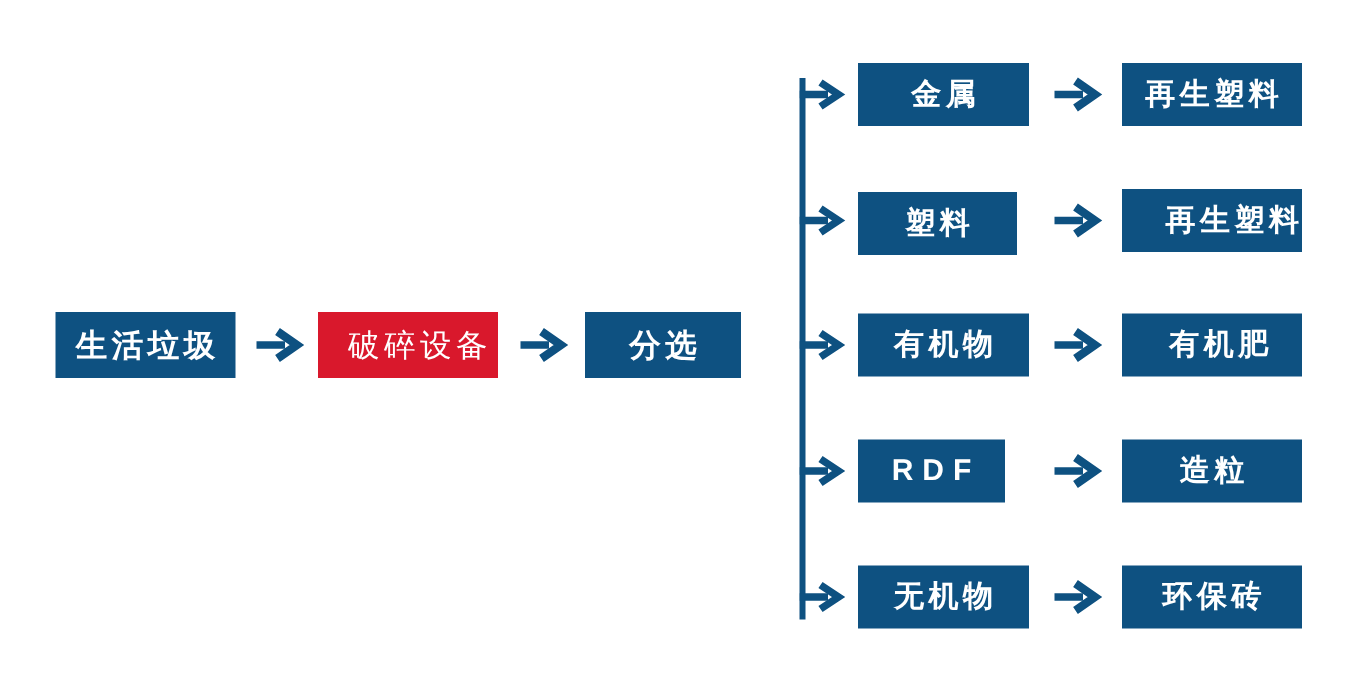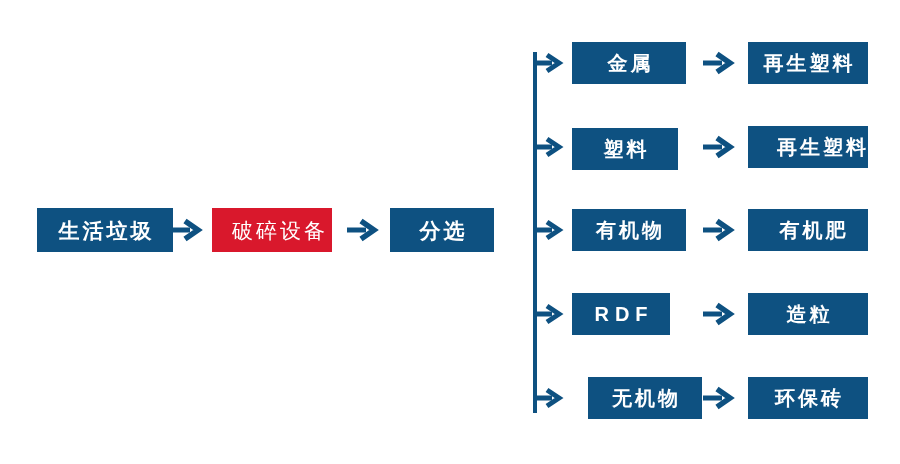--- a/index.html
+++ b/index.html
@@ -45,21 +45,21 @@
     position: absolute;
     color: var(--blue);
     display: block;
   }
 </style>
 </head>
 <body>
 
 <div class="stage">
 
-  <div class="box blue" style="left:37px; top:208px; width:136px;">生活垃圾</div>
+  <div class="box blue" style="left:37px; top:208px; width:120px;">生活垃圾</div>
 
   <svg class="arrow" style="left:169px; top:217px;" width="34" height="26" viewBox="0 0 34 26">
     <line x1="2" y1="13" x2="21" y2="13" stroke="currentColor" stroke-width="5"></line>
     <path d="M16 4 L29 13 L16 22" fill="none" stroke="currentColor" stroke-width="5.5" stroke-linejoin="miter"></path>
   </svg>
 
   <div class="box red" style="left:212px; top:208px; width:120px;padding-left:16px;">破碎设备</div>
 
   <svg class="arrow" style="left:345px; top:217px;" width="34" height="26" viewBox="0 0 34 26">
     <line x1="2" y1="13" x2="21" y2="13" stroke="currentColor" stroke-width="5"></line>
@@ -111,20 +111,20 @@
   <svg class="arrow" style="left:701px; top:301px;" width="34" height="26" viewBox="0 0 34 26">
     <line x1="2" y1="13" x2="21" y2="13" stroke="currentColor" stroke-width="5"></line>
     <path d="M16 4 L29 13 L16 22" fill="none" stroke="currentColor" stroke-width="5.5" stroke-linejoin="miter"></path>
   </svg>
   <div class="box blue branch-box" style="left:748px; top:293px; width:120px;">造粒</div>
 
   <svg class="arrow" style="left:533px; top:385px;" width="32" height="26" viewBox="0 0 32 26">
     <line x1="0" y1="13" x2="19" y2="13" stroke="currentColor" stroke-width="5"></line>
     <path d="M14 5 L26 13 L14 21" fill="none" stroke="currentColor" stroke-width="5" stroke-linejoin="miter"></path>
   </svg>
-  <div class="box blue branch-box" style="left:588px; top:377px; width:114px;">无机物</div>
+  <div class="box blue branch-box" style="left:572px; top:377px; width:114px;">无机物</div>
   <svg class="arrow" style="left:701px; top:385px;" width="34" height="26" viewBox="0 0 34 26">
     <line x1="2" y1="13" x2="21" y2="13" stroke="currentColor" stroke-width="5"></line>
     <path d="M16 4 L29 13 L16 22" fill="none" stroke="currentColor" stroke-width="5.5" stroke-linejoin="miter"></path>
   </svg>
   <div class="box blue branch-box" style="left:748px; top:377px; width:120px;">环保砖</div>
 
 </div>
 
 </body></html>

